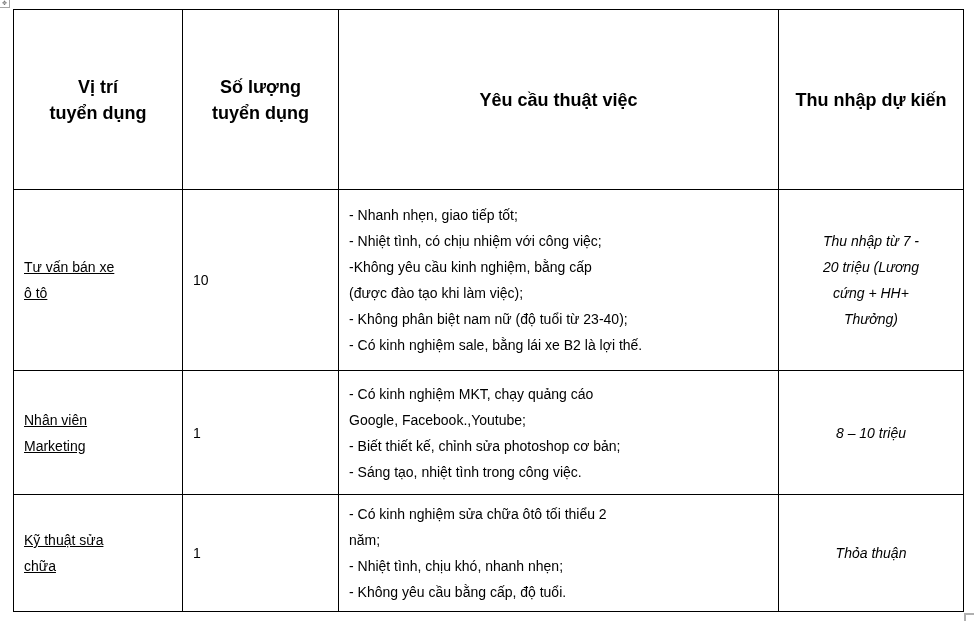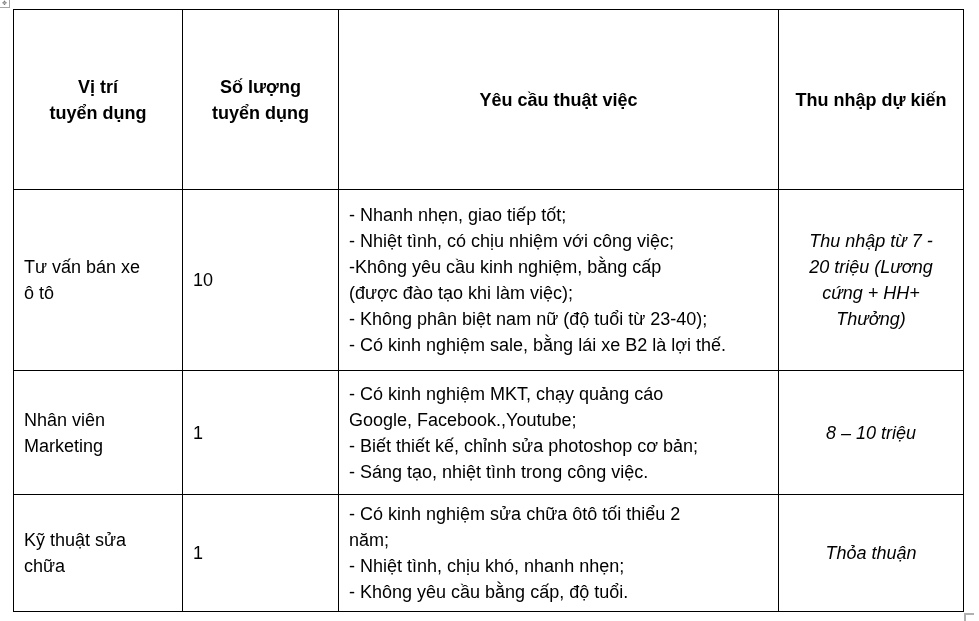--- a/index.html
+++ b/index.html
@@ -47,37 +47,37 @@
       left: 13px;
       top: 9px;
       border-collapse: collapse;
       table-layout: fixed;
       width: 950px;
     }
     table.jobs td, table.jobs th {
       border: 1.3px solid #000;
       padding: 0 10px;
       vertical-align: middle;
-      font-size: 18px;
+      font-size: 14px;
       line-height: 26px;
     }
     table.jobs th {
       font-weight: bold;
       text-align: center;
       font-size: 18px;
     }
     .col-pos { width: 169px; }
     .col-qty { width: 156px; }
     .col-req { width: 440px; }
     .col-inc { width: 185px; }
     .row-head { height: 180px; }
     .row-1 { height: 181px; }
     .row-2 { height: 124px; }
     .row-3 { height: 117px; }
-    td.pos { text-align: left; }
+    td.pos { text-align: left; text-decoration: underline; }
     td.qty { text-align: left; }
     td.req { text-align: left; padding-left: 11px; }
     td.inc { text-align: center; font-style: italic; }
     .req-line { display: block; white-space: nowrap; }
     .multiline span { display: block; }
   </style>
 </head>
 <body>
 
 <div class="page">

